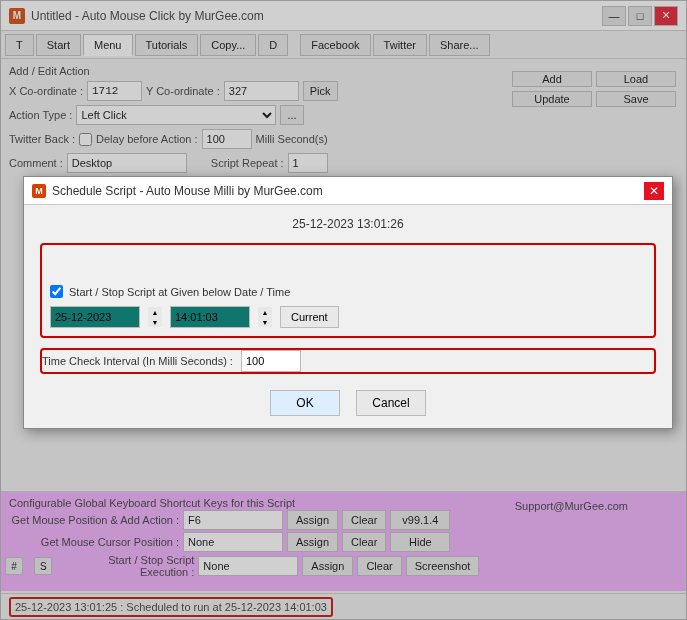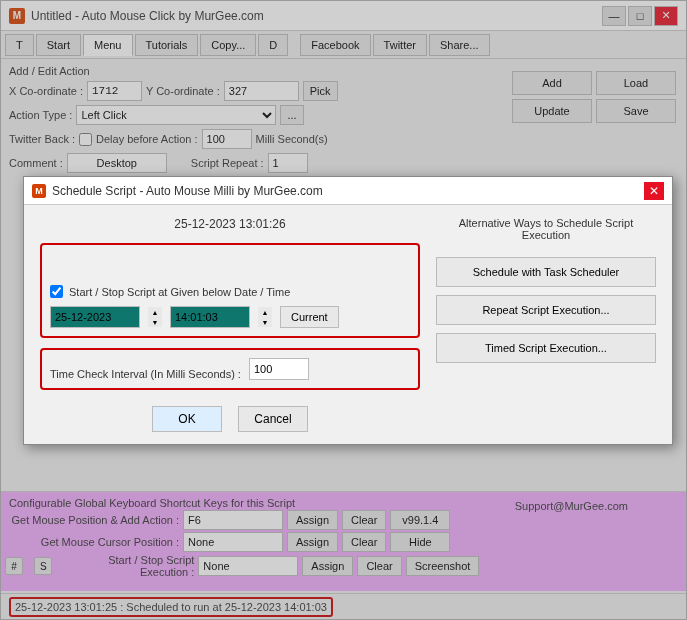--- a/index.html
+++ b/index.html
@@ -117,21 +117,21 @@
       position: absolute;
       top: 70px;
       right: 10px;
       display: flex;
       flex-direction: column;
       gap: 4px;
     }
     .right-btn-row { display: flex; gap: 4px; }
     .right-btn {
       width: 80px;
-      height: 24px;
+      height: 16px;
       background: #e8e8e8;
       border: 1px solid #bbb;
       cursor: pointer;
       font-size: 11px;
     }
 
     
     .form-select {
       border: 1px solid #bbb;
       background: white;
@@ -244,24 +244,23 @@
       padding: 0 10px;
       background: #e8e8e8;
       border: 1px solid #bbb;
       cursor: pointer;
       font-size: 11px;
     }
 
     .interval-outline {
       border: 2px solid #cc0000;
       border-radius: 4px;
-      padding: 8px;
       margin-bottom: 10px;
       display: flex;
-      align-items: flex-end;
+      align-items: center;
       gap: 8px;
     }
     .interval-label { font-size: 11px; color: #333; }
     .interval-input {
       border: 1px solid #bbb;
       background: white;
       height: 22px;
       padding: 0 4px;
       font-size: 11px;
       width: 60px;
@@ -420,21 +419,21 @@
     <div class="form-row">
       <span class="form-label">Twitter Back :</span>
       <input type="checkbox" style="">
       <span class="form-label">Delay before Action :</span>
       <input class="form-input" value="100" style="width: 50px;">
       <span class="form-label">Milli Second(s)</span>
     </div>
 
     <div class="form-row">
       <span class="form-label">Comment :</span>
-      <input class="form-input" value="Desktop" style="width: 100px; text-align: center;">
+      <input class="form-input" value="Desktop" style="width: 120px;">
       <span style="margin-left:20px" class="form-label">Script Repeat :</span>
       <input class="form-input" value="1" style="width: 40px;">
       <span style="font-size:11px;margin-left:4px"></span>
     </div>
   </div>
 
   <div class="right-buttons">
     <div class="right-btn-row">
       <button class="right-btn">Add</button>
       <button class="right-btn">Load</button>
@@ -487,26 +486,20 @@
           <span class="interval-label">Time Check Interval (In Milli Seconds) :</span>
           <input class="interval-input" value="100" style="">
         </div>
 
         <div class="dialog-actions">
           <button class="dialog-ok-btn">OK</button>
           <button class="dialog-cancel-btn">Cancel</button>
         </div>
       </div>
 
-      <div class="dialog-right">
-        <div class="alt-label">Alternative Ways to Schedule Script Execution</div>
-        <button class="alt-btn">Schedule with Task Scheduler</button>
-        <button class="alt-btn">Repeat Script Execution...</button>
-        <button class="alt-btn">Timed Script Execution...</button>
-      </div>
 
     </div>
   </div>
 
   <div class="bottom-section" style="height:100px;">
     <div style="position:relative;">
       <span class="shortcuts-title">Configurable Global Keyboard Shortcut Keys for this Script</span>
       <span class="support-label">Support@MurGee.com</span>
     </div>
 

